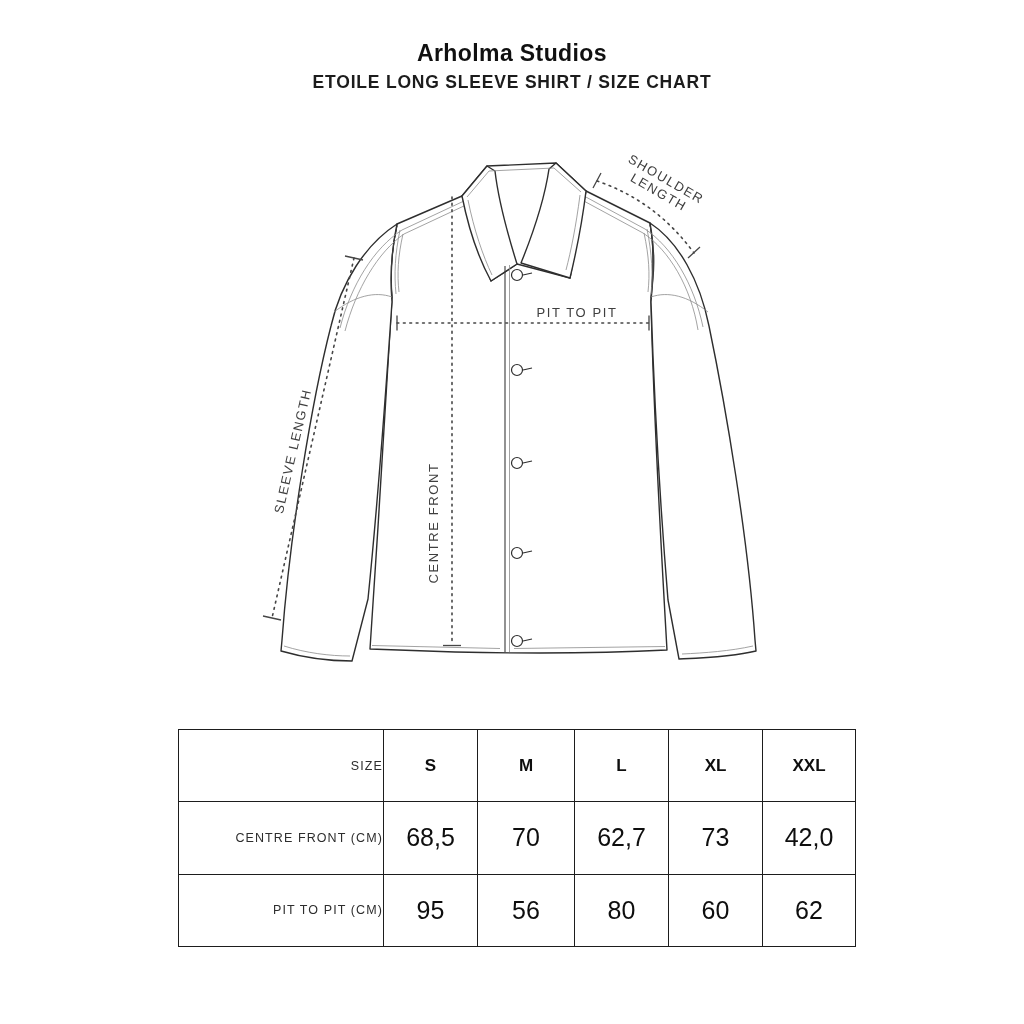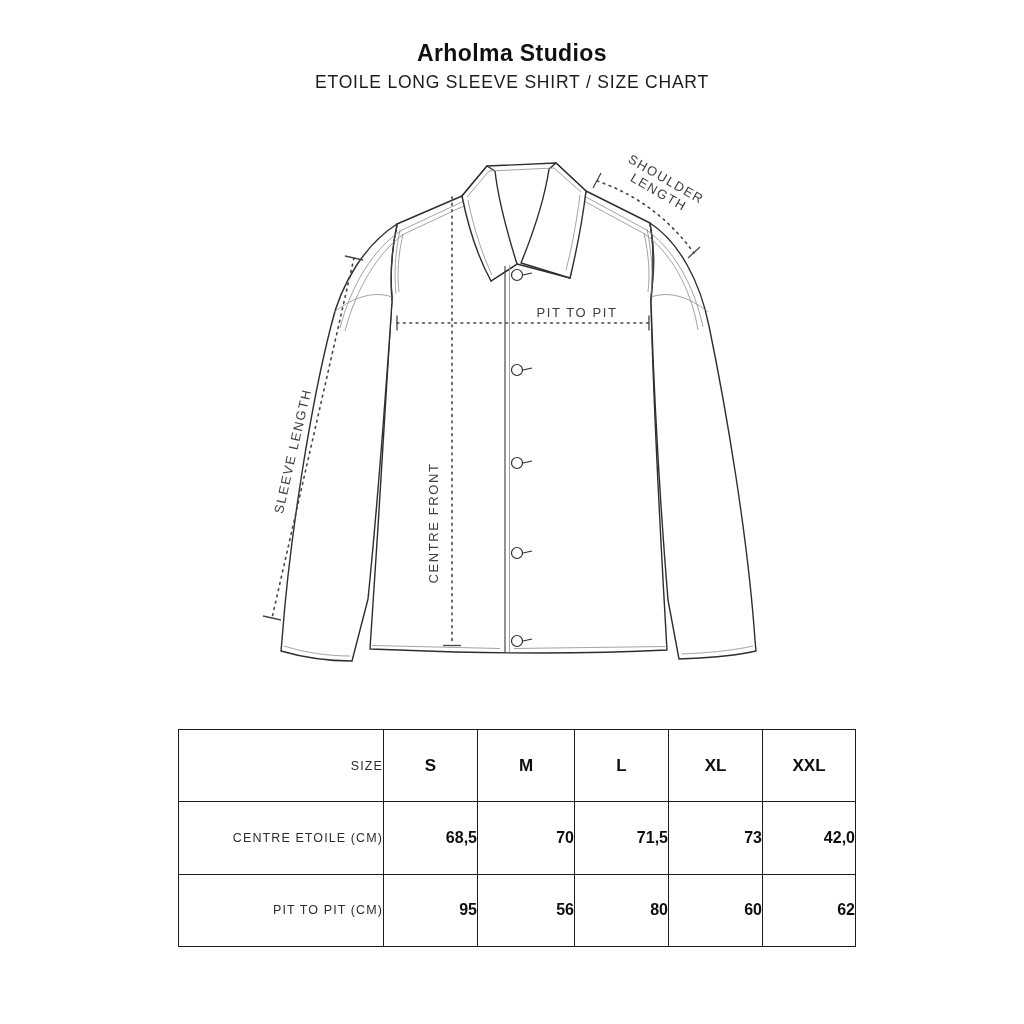--- a/index.html
+++ b/index.html
@@ -6,21 +6,21 @@
   .page{
     position:relative;width:1004px;height:1024px;background:#ffffff;
     font-family:"Liberation Sans",sans-serif;overflow:hidden;color:#111;
   }
   .brand-title{
     position:absolute;top:40px;left:0;width:1024px;text-align:center;
     font-size:23px;font-weight:bold;letter-spacing:.4px;color:#101010;margin:0;
   }
   .page-subtitle{
     position:absolute;top:72px;left:0;width:1024px;text-align:center;
-    font-size:17.5px;font-weight:400;letter-spacing:.8px;color:#1c1c1c;margin:0;
+    font-size:17.5px;font-weight:700;letter-spacing:.8px;color:#1c1c1c;margin:0;
   }
   svg.shirt-svg{position:absolute;left:0;top:0;width:1024px;height:1024px;}
   .outline{fill:#ffffff;stroke:#2e2e2e;stroke-width:1.4;stroke-linejoin:round;}
   .seam{fill:none;stroke:#3a3a3a;stroke-width:1.1;}
   .stitch{fill:none;stroke:#8c8c8c;stroke-width:.8;}
   .dotline{fill:none;stroke:#464646;stroke-width:1.6;stroke-dasharray:1.8 4.6;stroke-linecap:round;}
   .tick{fill:none;stroke:#464646;stroke-width:1.3;stroke-linecap:butt;}
   .measure-label{
     font-family:"Liberation Sans",sans-serif;font-size:13px;fill:#3f3f3f;
     letter-spacing:1.6px;
@@ -31,21 +31,21 @@
   }
   table.size-table td,table.size-table th{
     border:1.5px solid #1d1d1d;vertical-align:middle;padding:0;
   }
   table.size-table tr{height:43.5px;}
   .label-cell{
     text-align:right;padding-left:18px !important;font-size:12.5px;
     letter-spacing:1.1px;color:#2d2d2d;font-weight:400;
   }
   .size-head{font-weight:bold;font-size:17px;color:#0e0e0e;text-align:center;}
-  .value-cell{font-size:16px;text-align:right;color:#0e0e0e;font-weight:700;}
+  .value-cell{font-size:25px;text-align:center;color:#0e0e0e;font-weight:400;}
 </style>
 </head>
 <body>
 
 <div class="page">
 
   <h1 class="brand-title">Arholma Studios</h1>
   <h2 class="page-subtitle">ETOILE LONG SLEEVE SHIRT / SIZE CHART</h2>
 
   <svg class="shirt-svg" viewBox="0 0 1024 1024" aria-hidden="true">
@@ -157,24 +157,24 @@
     <tbody>
       <tr>
         <th class="label-cell">SIZE</th>
         <th class="size-head">S</th>
         <th class="size-head">M</th>
         <th class="size-head">L</th>
         <th class="size-head">XL</th>
         <th class="size-head">XXL</th>
       </tr>
       <tr>
-        <td class="label-cell">CENTRE ETOILE (CM)</td>
+        <td class="label-cell">CENTRE FRONT (CM)</td>
         <td class="value-cell">68,5</td>
         <td class="value-cell">70</td>
-        <td class="value-cell">71,5</td>
+        <td class="value-cell">62,7</td>
         <td class="value-cell">73</td>
         <td class="value-cell">42,0</td>
       </tr>
       <tr>
         <td class="label-cell">PIT TO PIT (CM)</td>
         <td class="value-cell">95</td>
         <td class="value-cell">56</td>
         <td class="value-cell">80</td>
         <td class="value-cell">60</td>
         <td class="value-cell">62</td>

